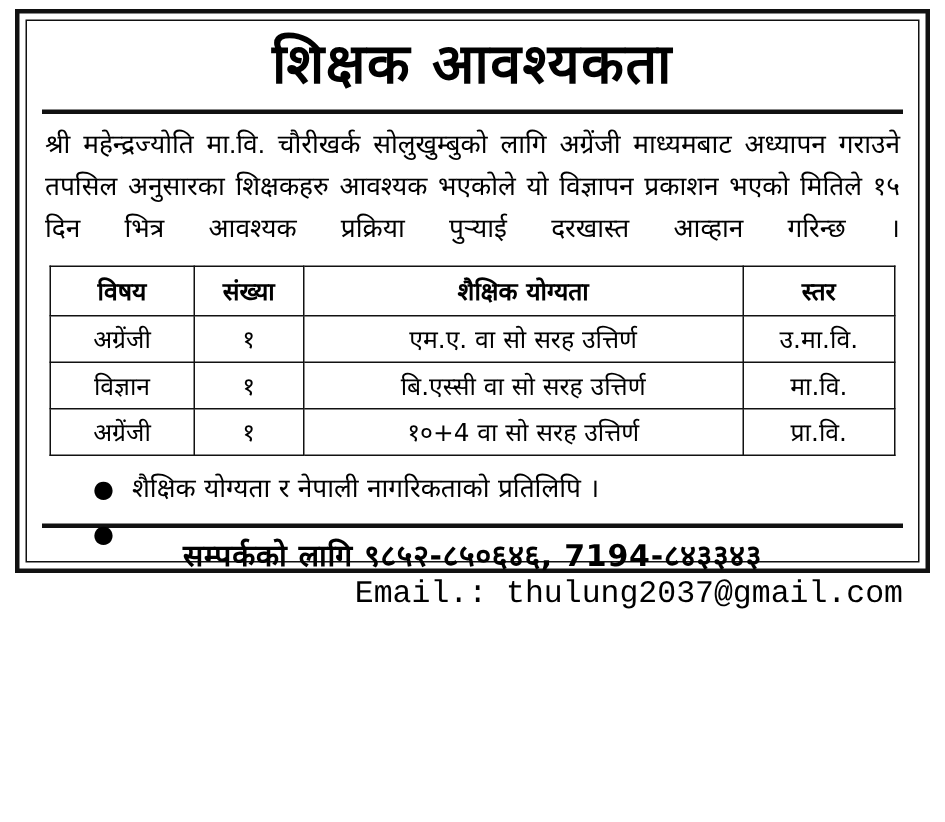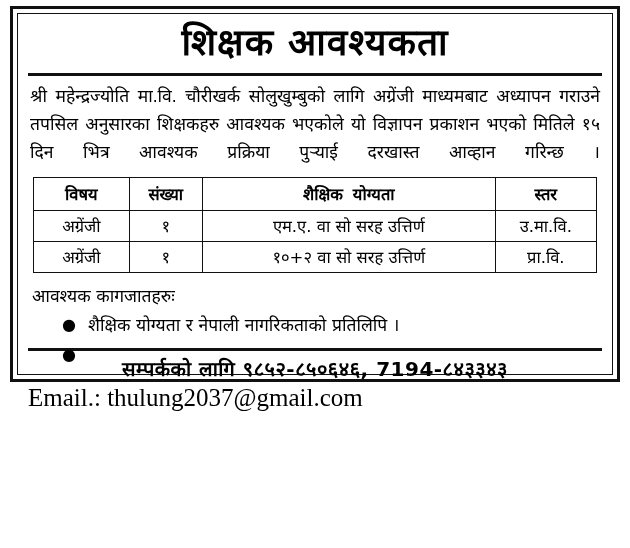--- a/index.html
+++ b/index.html
@@ -68,21 +68,20 @@
   }
   table.jobs th, table.jobs td {
     border: 1px solid #111;
     text-align: center;
     padding: 3px 2px 4px 2px;
     white-space: nowrap;
   }
   table.jobs thead th {
     font-weight: bold;
     padding: 4px 2px 5px 2px;
-    font-family: Liberation Mono, monospace;
   }
   .col-subject { width: 17%; }
   .col-count { width: 13%; }
   .col-qual { width: 52%; margin-left: 33px; }
   .col-level { width: 18%; }
   .docs-head {
     font-family: "DejaVu Sans", sans-serif;
     font-size: 17.5px;
     font-weight: normal;
     margin: 2px 0 4px 4px;
@@ -115,23 +114,23 @@
   .contact {
     font-family: "DejaVu Sans", sans-serif;
     font-size: 20px;
     font-weight: bold;
     text-align: center;
     letter-spacing: 0.5px;
     margin: 2px 0 2px 0;
     white-space: nowrap;
   }
   .email {
-    font-family: Liberation Serif, serif;
-    font-size: 25px;
-    text-align: left;
+    font-family: Liberation Mono, monospace;
+    font-size: 21px;
+    text-align: right;
     margin: 0 0 2px 0;
     white-space: nowrap;
   }
 </style>
 </head>
 <body>
 
 <div class="ad">
   <div class="ad-inner">
 
@@ -153,29 +152,34 @@
         </tr>
       </thead>
       <tbody>
         <tr>
           <td>अग्रेंजी</td>
           <td>१</td>
           <td>एम.ए. वा सो सरह उत्तिर्ण</td>
           <td>उ.मा.वि.</td>
         </tr>
         <tr>
+          <td>विज्ञान</td>
+          <td>१</td>
+          <td>बि.एस्सी वा सो सरह उत्तिर्ण</td>
+          <td>मा.वि.</td>
+        </tr>
+        <tr>
           <td>अग्रेंजी</td>
           <td>१</td>
-          <td>१०+२ वा सो सरह उत्तिर्ण</td>
+          <td>१०+4 वा सो सरह उत्तिर्ण</td>
           <td>प्रा.वि.</td>
         </tr>
       </tbody>
     </table>
 
-    <div class="docs-head">आवश्यक कागजातहरुः</div>
 
     <ul class="docs">
       <li>
         <span class="bullet">●</span>
         <span>शैक्षिक योग्यता र नेपाली नागरिकताको प्रतिलिपि ।</span>
       </li>
       <li>
         <span class="bullet">●</span>
       </li>
     </ul>

